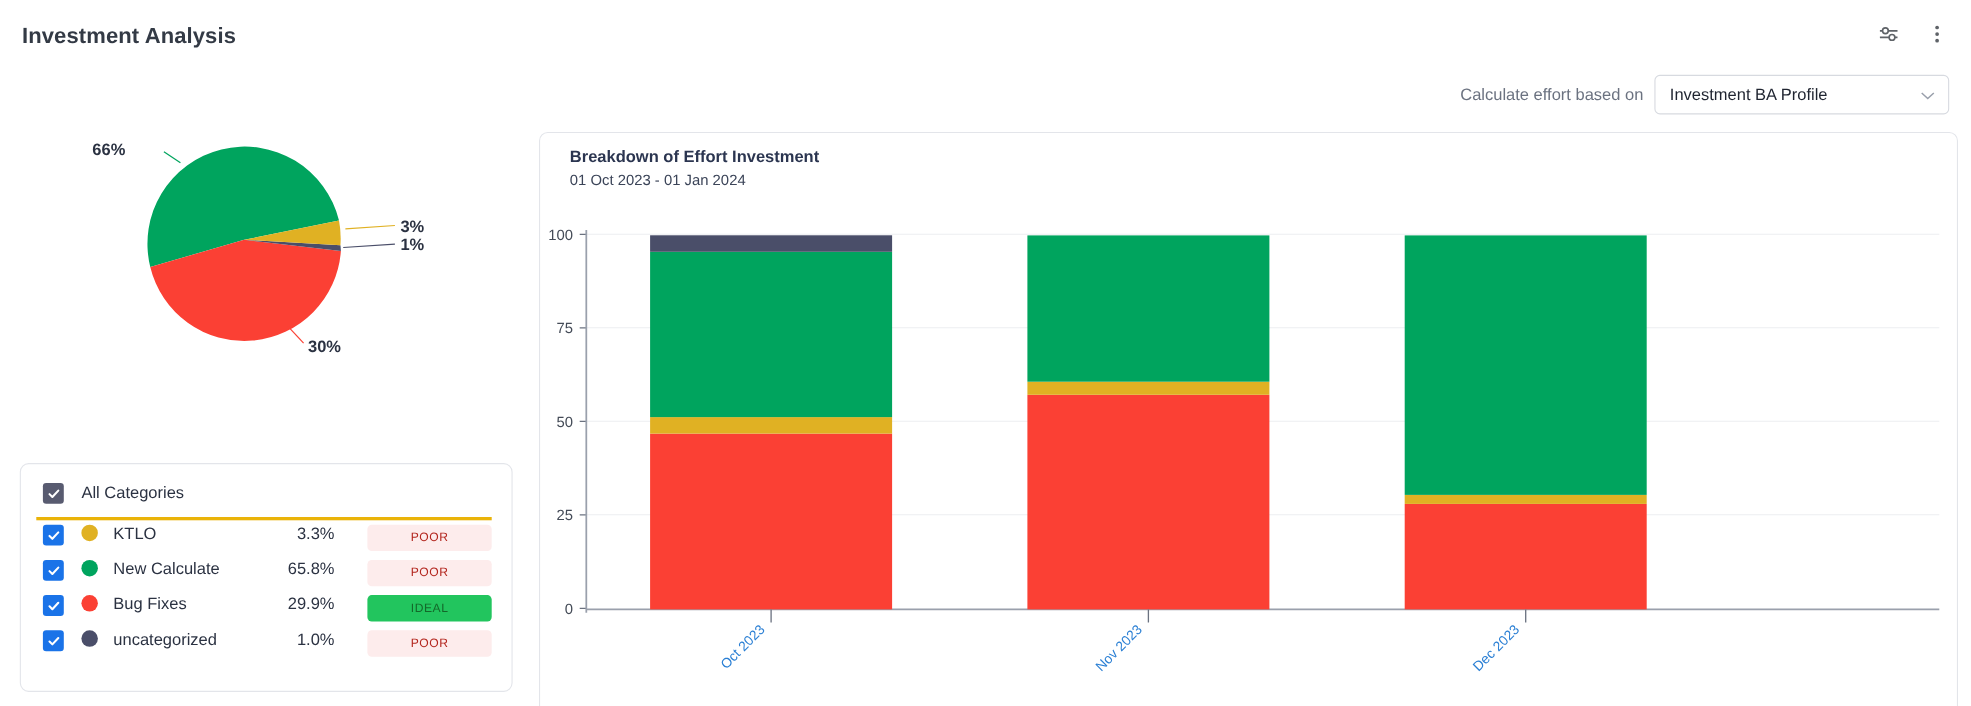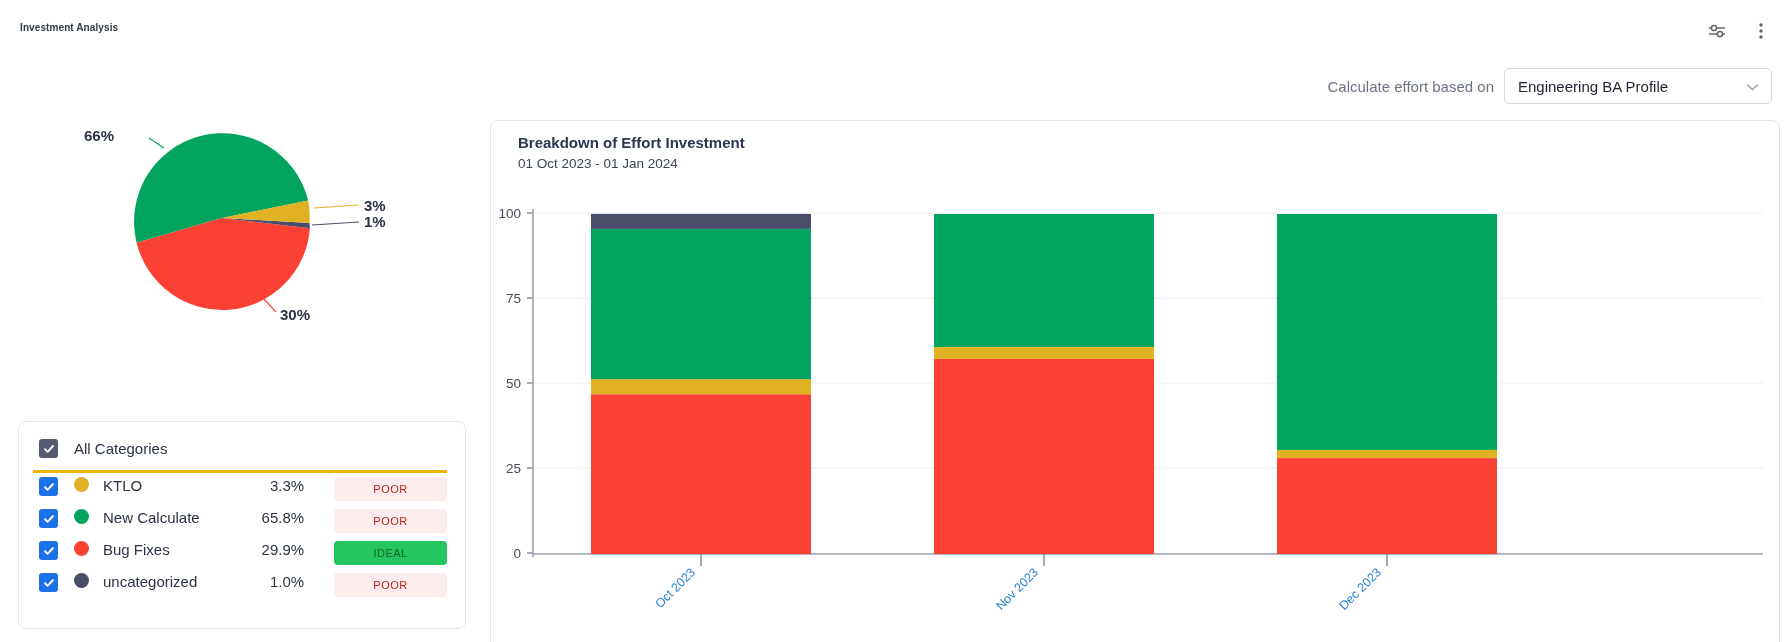--- a/index.html
+++ b/index.html
@@ -9,21 +9,21 @@
     background: #ffffff;
     font-family: "Liberation Sans", sans-serif;
     color: #2c3344;
     overflow: hidden;
   }
   .page { position: relative; width: 1792px; height: 642px; }
 
   
   .page-title {
     position: absolute; left: 20px; top: 22px;
-    font-size: 10px; font-weight: bold; color: #333a45;
+    font-size: 20px; font-weight: bold; color: #333a45;
     letter-spacing: .1px;
   }
   .header-icons {
     position: absolute; right: 18px; top: 18px;
     display: flex; align-items: center; gap: 18px;
   }
   .hicon { width: 26px; height: 26px; display: flex; align-items: center; justify-content: center; cursor: pointer; }
   .hicon svg { display: block; }
 
   
@@ -131,21 +131,21 @@
         <circle cx="10" cy="4" r="1.7" fill="#5f6368"></circle>
         <circle cx="10" cy="10" r="1.7" fill="#5f6368"></circle>
         <circle cx="10" cy="16" r="1.7" fill="#5f6368"></circle>
       </svg>
     </div>
   </div>
 
   <div class="effort-row">
     <span class="effort-label">Calculate effort based on</span>
     <div class="effort-select">
-      <span>Engineering BA Profile</span>
+      <span>Investment BA Profile</span>
       <span class="chev">
         <svg width="13" height="8" viewBox="0 0 13 8">
             <path d="M1 1.5 L6.5 6.5 L12 1.5" fill="none" stroke="#9aa0ac" stroke-width="1.4"></path>
           </svg>
       </span>
     </div>
   </div>
 
   <div class="pie-wrap">
     <svg width="460" height="270" viewBox="0 0 460 270">

